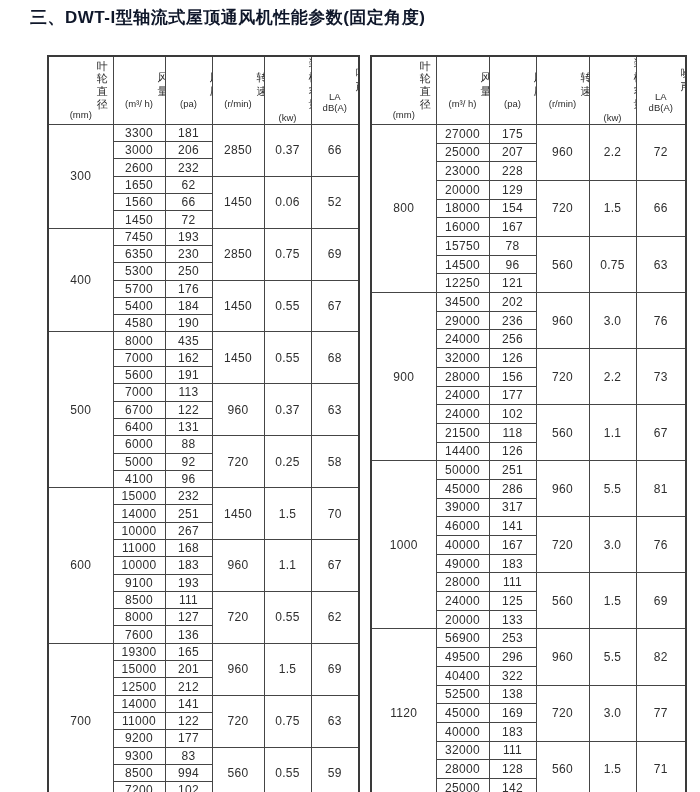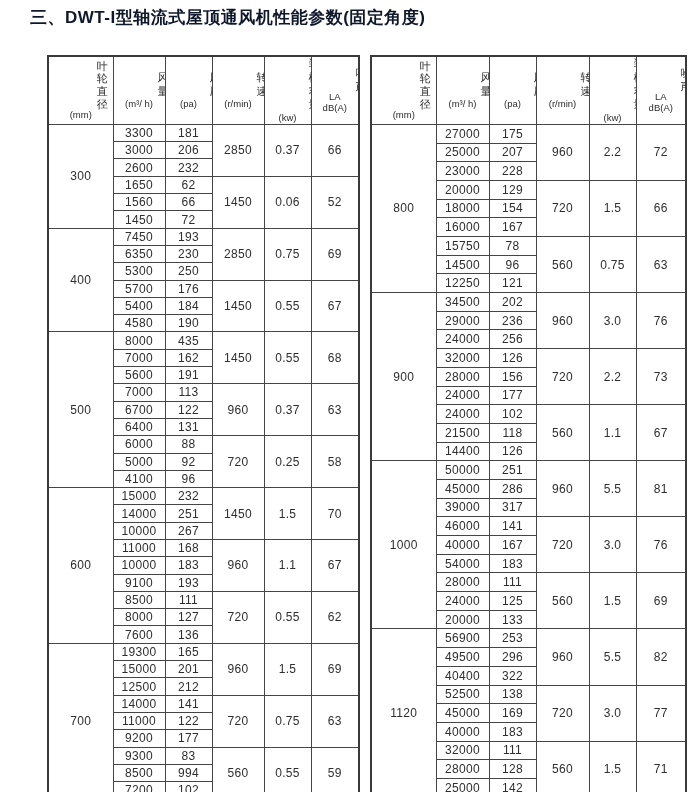--- a/index.html
+++ b/index.html
@@ -480,21 +480,21 @@
             <td>141</td>
             <td rowspan="3">720</td>
             <td rowspan="3">3.0</td>
             <td rowspan="3">76</td>
           </tr>
           <tr>
             <td>40000</td>
             <td>167</td>
           </tr>
           <tr>
-            <td>54000</td>
+            <td>49000</td>
             <td>183</td>
           </tr>
           <tr>
             <td>28000</td>
             <td>111</td>
             <td rowspan="3">560</td>
             <td rowspan="3">1.5</td>
             <td rowspan="3">69</td>
           </tr>
           <tr>

